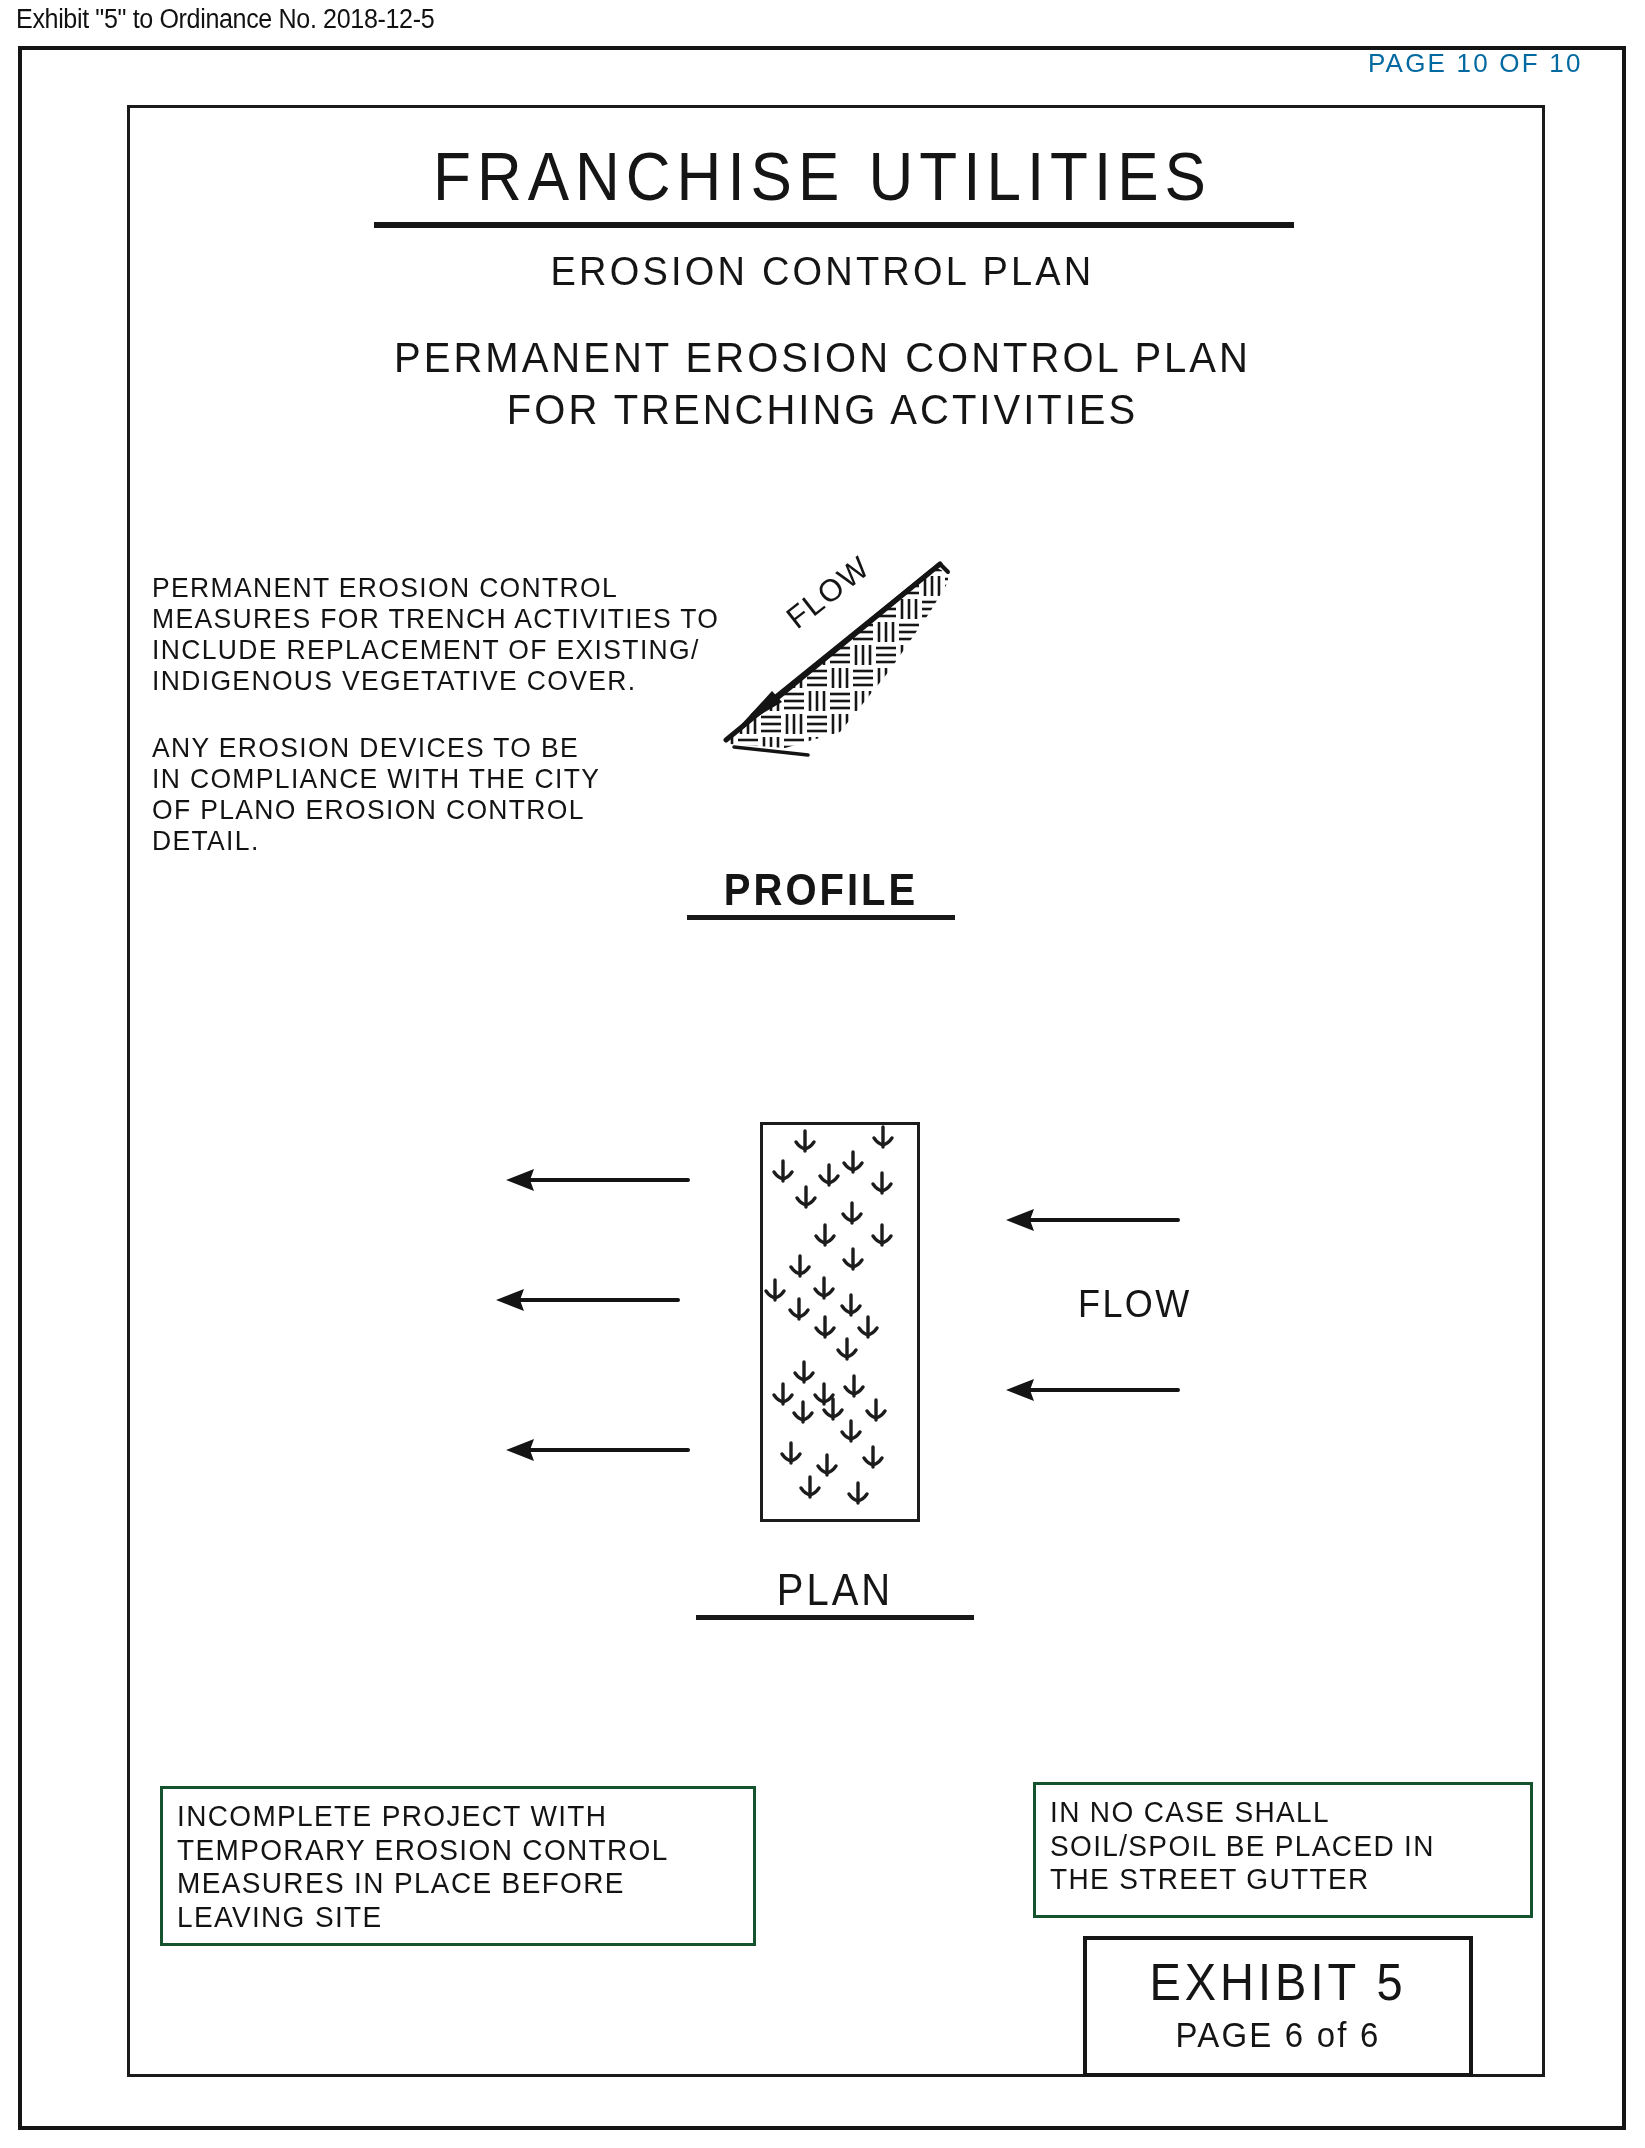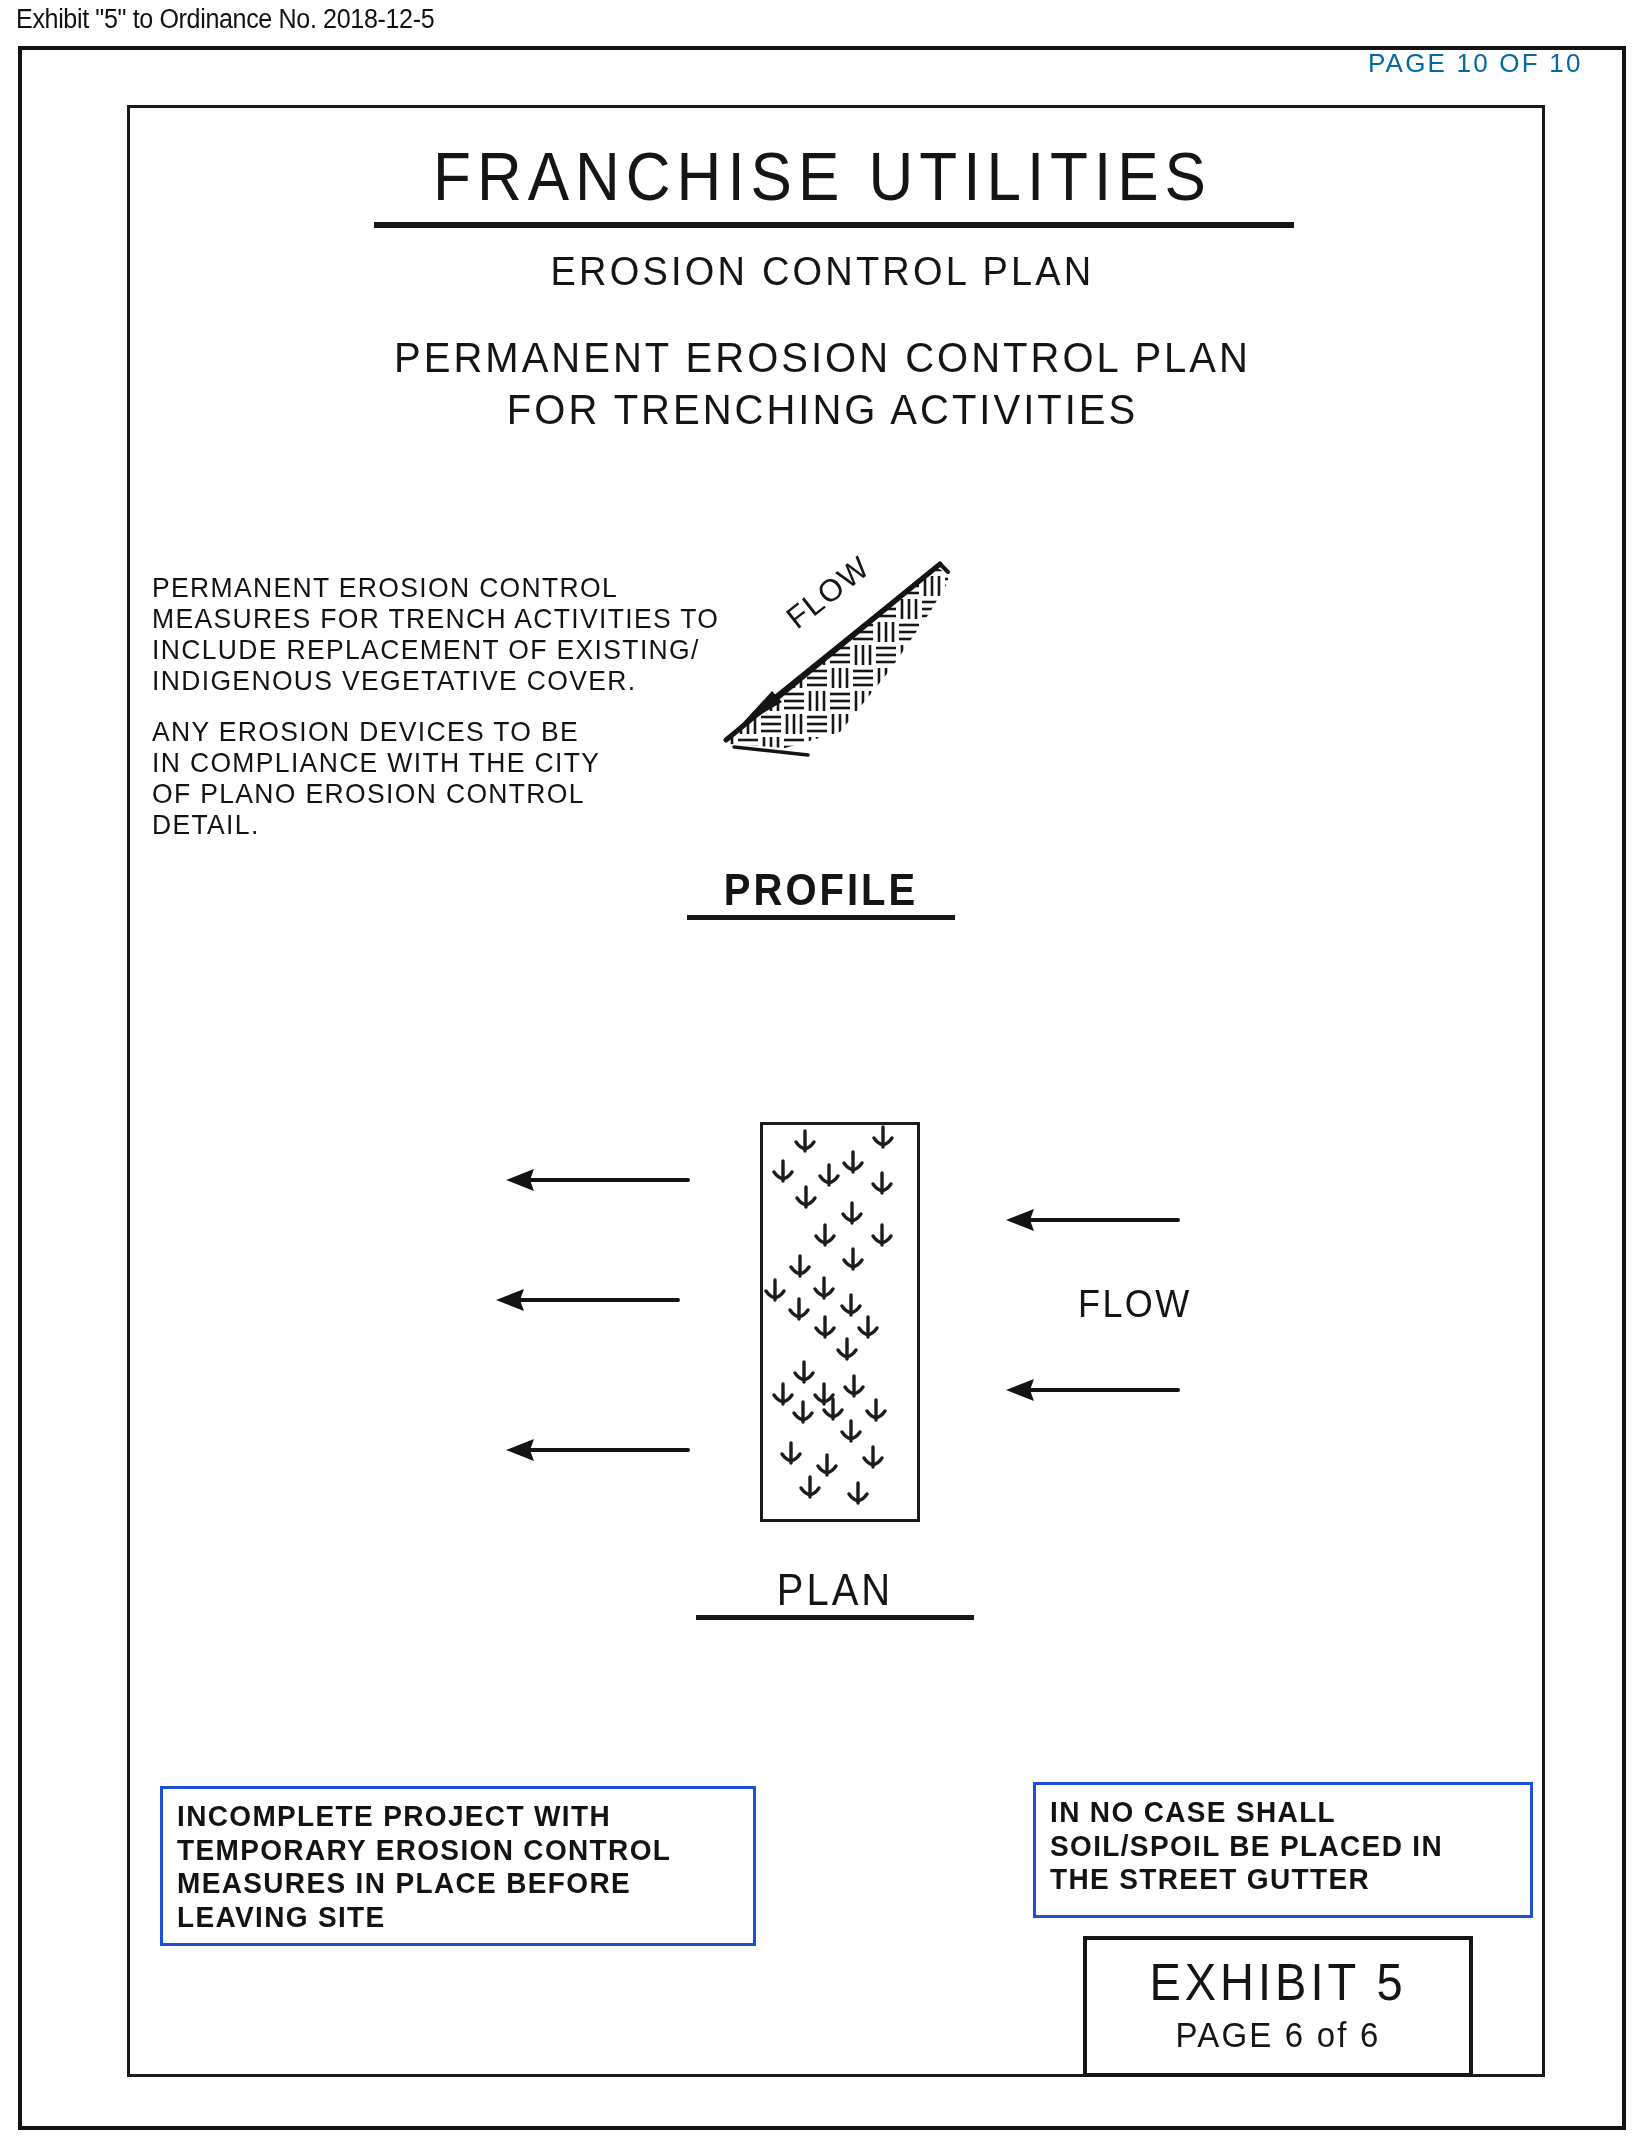--- a/index.html
+++ b/index.html
@@ -105,21 +105,21 @@
     transform: scaleY(1.08);
   }
 
   
   #notes {
     position: absolute;
     left: 152px;
     top: 572px;
     width: 620px;
   }
-  .note-para { margin-bottom: 20px; }
+  .note-para { margin-bottom: 36px; }
   .note-para:last-child { margin-bottom: 0; }
   .note-line {
     font-size: 26.5px;
     line-height: 31px;
     letter-spacing: 1.35px;
     white-space: nowrap;
     color: #131313;
     transform: scaleY(1.06);
     transform-origin: left top;
   }
@@ -176,24 +176,23 @@
     font-size: 36px;
     letter-spacing: 2.4px;
     color: #151515;
     transform: scaleY(1.08);
     white-space: nowrap;
   }
 
   
   .note-box {
     position: absolute;
-    border: 3px solid #1d4ed8;
+    border: 3px solid #14532d;
     box-sizing: border-box;
     background: #ffffff;
-    font-weight: bold;
   }
   #note-box-left  { left: 160px;  top: 1786px; width: 596px; height: 160px; }
   #note-box-right { left: 1033px; top: 1782px; width: 500px; height: 136px; }
 
   .box-inner { padding: 9px 0 0 14px; }
   .box-line {
     font-size: 28px;
     line-height: 33.5px;
     letter-spacing: 1.35px;
     white-space: nowrap;

